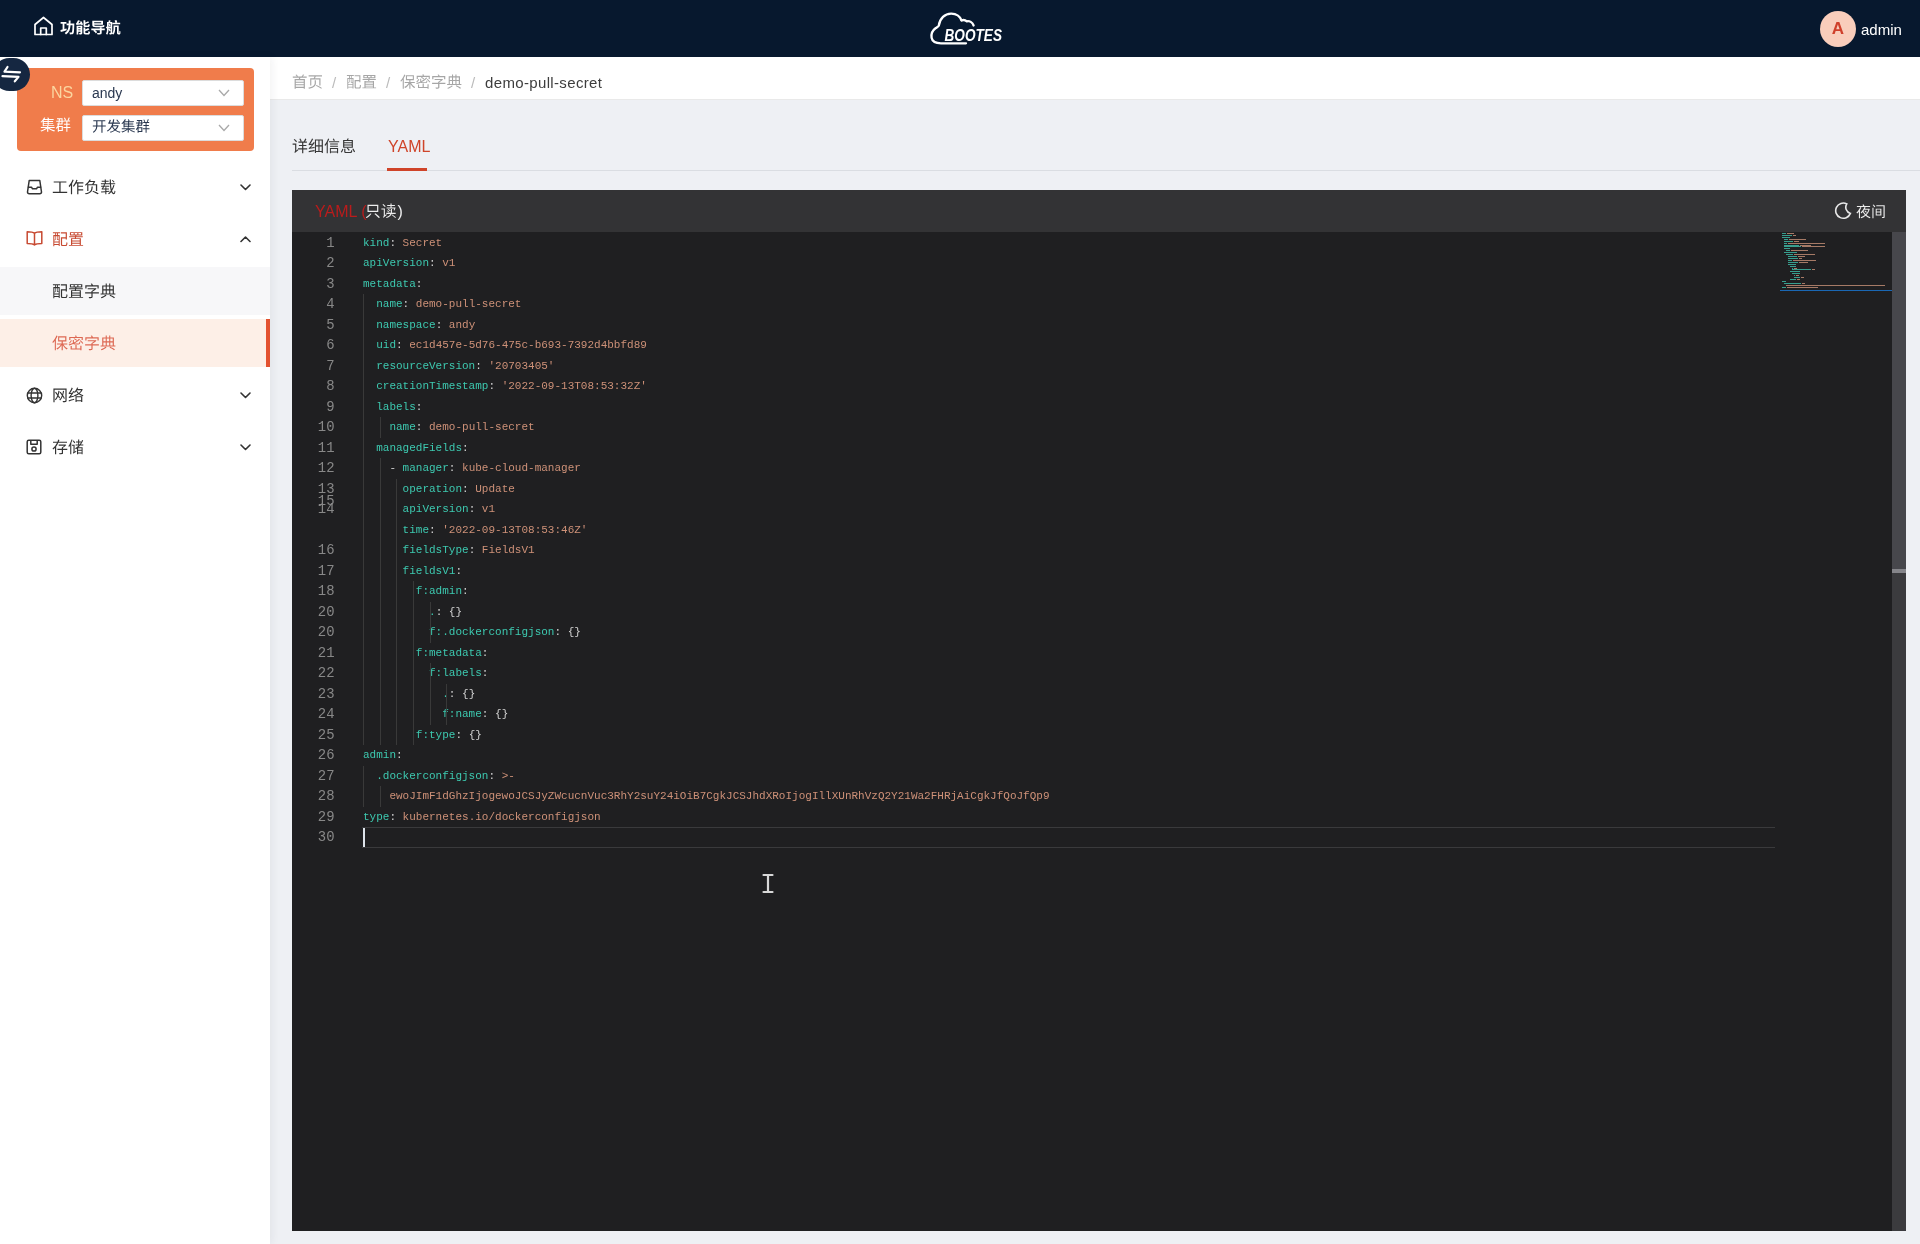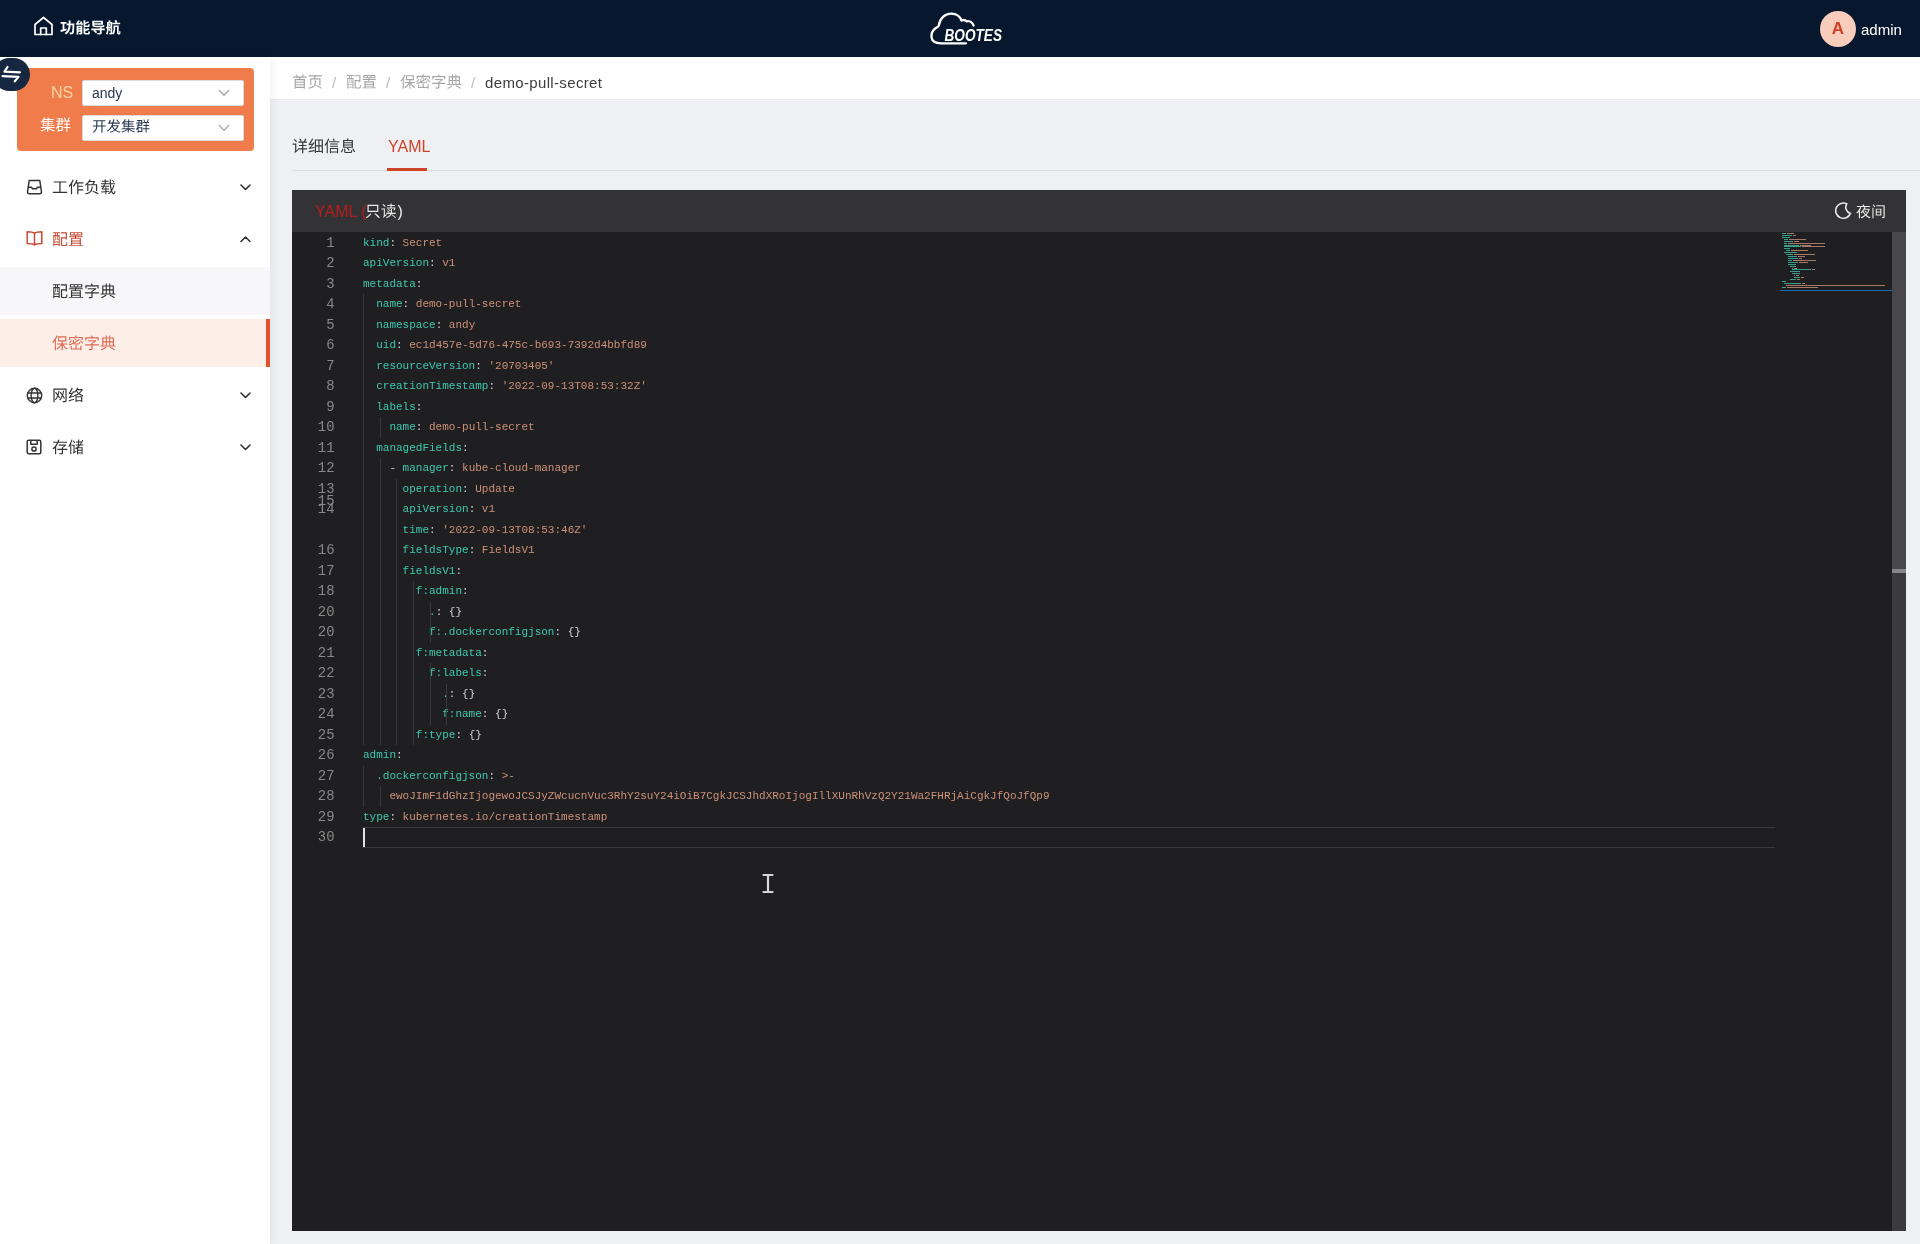--- a/index.html
+++ b/index.html
@@ -186,21 +186,21 @@
 <div class="cl" style="top:704.25px;color:#d4d4d4">            <span class="k">f:name</span><span class="p">:</span><span class="p"> {}</span></div>
 <div class="ln" style="top:724.75px">25</div>
 <div class="cl" style="top:724.75px;color:#d4d4d4">        <span class="k">f:type</span><span class="p">:</span><span class="p"> {}</span></div>
 <div class="ln" style="top:745.25px">26</div>
 <div class="cl" style="top:745.25px;color:#d4d4d4"><span class="k">admin</span><span class="p">:</span></div>
 <div class="ln" style="top:765.75px">27</div>
 <div class="cl" style="top:765.75px;color:#d4d4d4">  <span class="k">.dockerconfigjson</span><span class="p">:</span><span class="v"> &gt;-</span></div>
 <div class="ln" style="top:786.25px">28</div>
 <div class="cl" style="top:786.25px;color:#d4d4d4">    <span class="v">ewoJImF1dGhzIjogewoJCSJyZWcucnVuc3RhY2suY24iOiB7CgkJCSJhdXRoIjogIllXUnRhVzQ2Y21Wa2FHRjAiCgkJfQoJfQp9</span></div>
 <div class="ln" style="top:806.75px">29</div>
-<div class="cl" style="top:806.75px;color:#d4d4d4"><span class="k">type</span><span class="p">:</span><span class="v"> kubernetes.io/creationTimestamp</span></div>
+<div class="cl" style="top:806.75px;color:#d4d4d4"><span class="k">type</span><span class="p">:</span><span class="v"> kubernetes.io/dockerconfigjson</span></div>
 <div class="ln" style="top:827.25px">30</div>
 <div class="ig" style="left:363.0px;top:294.25px;height:20.5px"></div>
 <div class="ig" style="left:363.0px;top:314.75px;height:20.5px"></div>
 <div class="ig" style="left:363.0px;top:335.25px;height:20.5px"></div>
 <div class="ig" style="left:363.0px;top:355.75px;height:20.5px"></div>
 <div class="ig" style="left:363.0px;top:376.25px;height:20.5px"></div>
 <div class="ig" style="left:363.0px;top:396.75px;height:20.5px"></div>
 <div class="ig" style="left:363.0px;top:417.25px;height:20.5px"></div>
 <div class="ig" style="left:379.7px;top:417.25px;height:20.5px"></div>
 <div class="ig" style="left:363.0px;top:437.75px;height:20.5px"></div>

